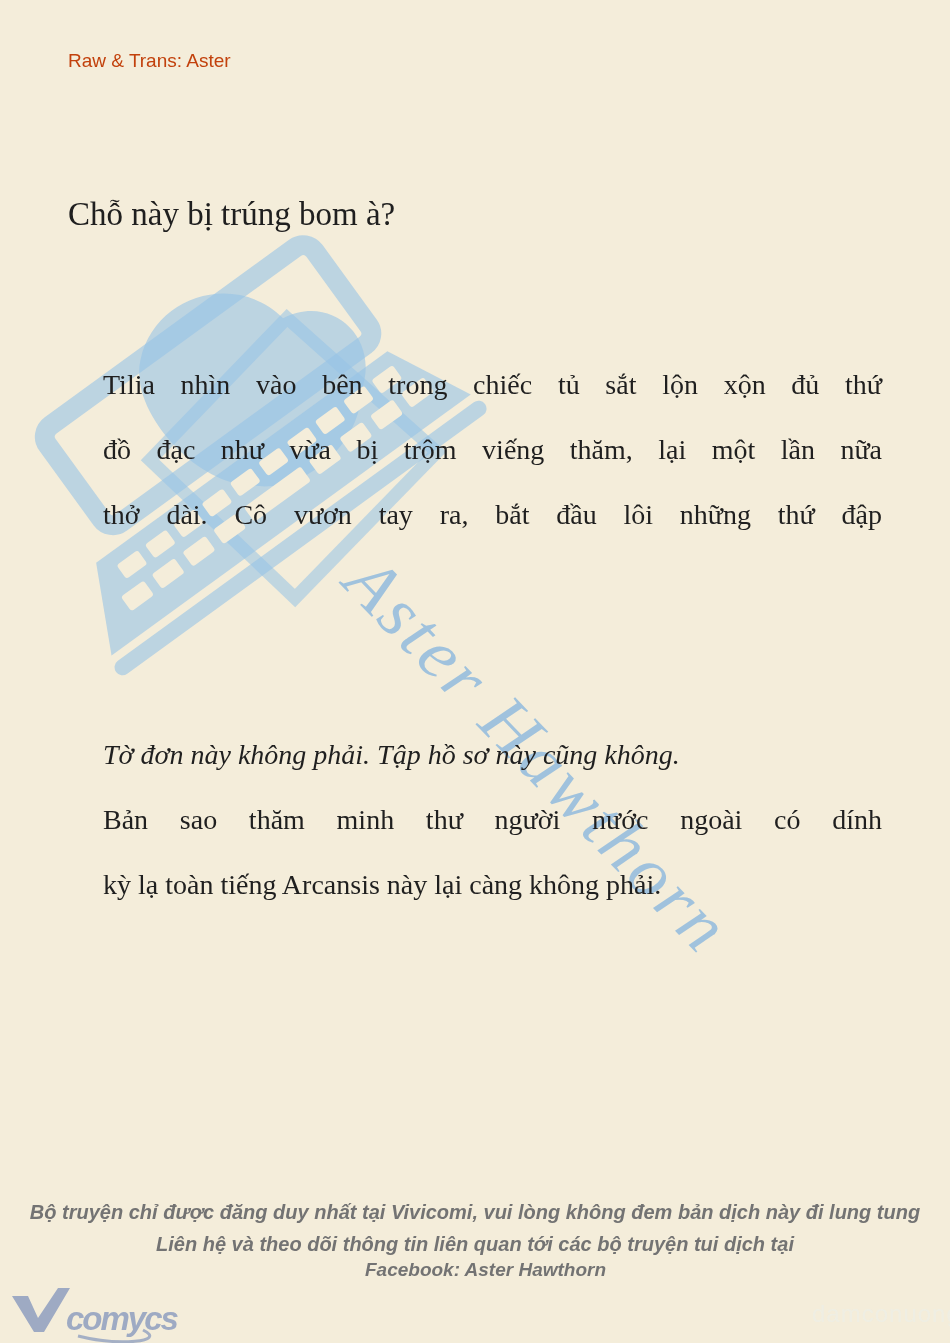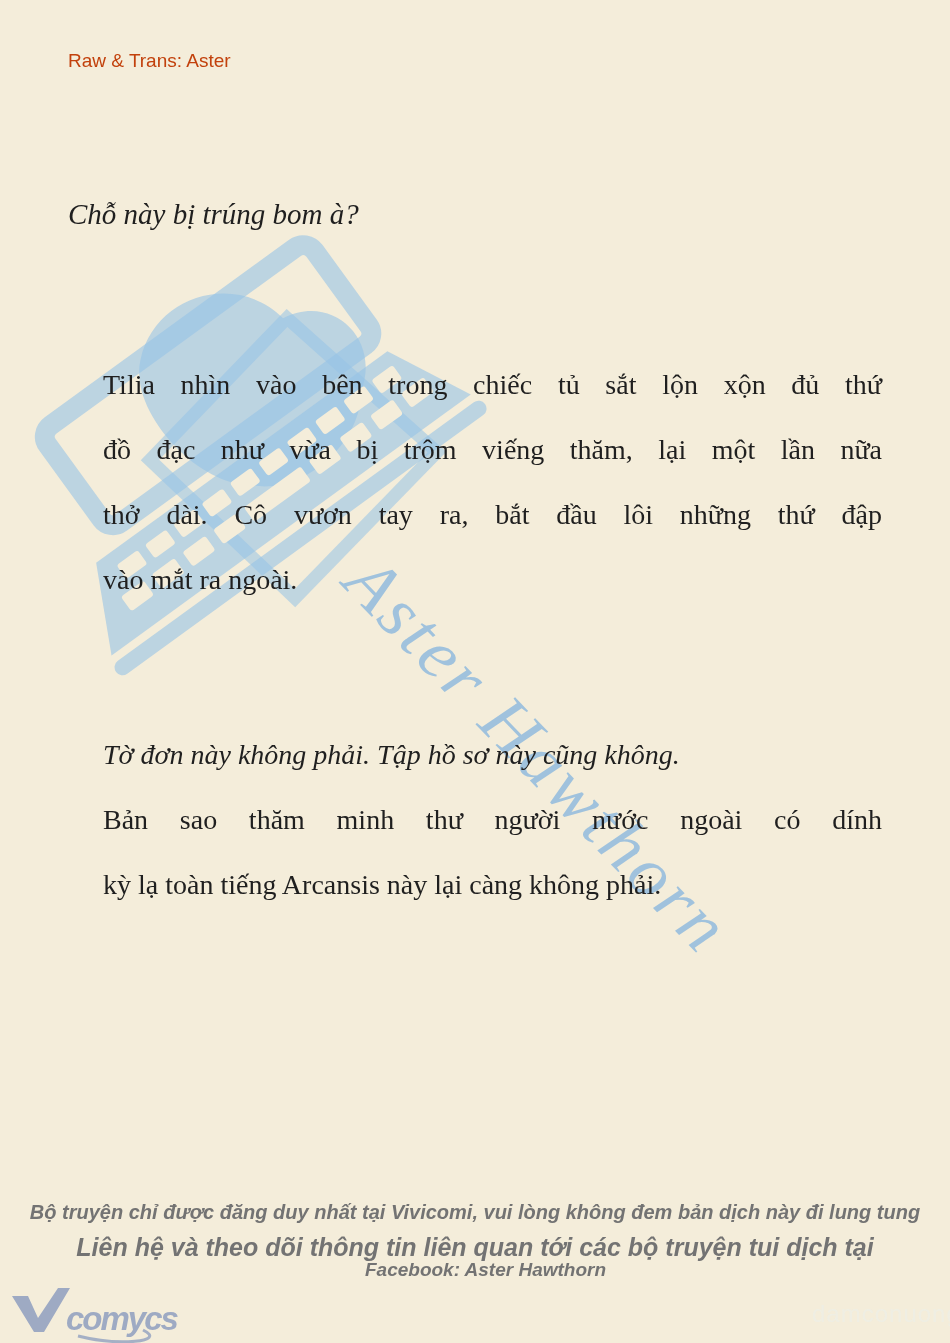--- a/index.html
+++ b/index.html
@@ -25,40 +25,40 @@
   }
   
   .content{position:absolute;inset:0;z-index:1;}
   .credit{
     position:absolute;left:68px;top:50px;
     font-family:"Liberation Sans","DejaVu Sans",sans-serif;
     font-size:19px;color:#c2410c;
   }
   .heading{
     position:absolute;left:68px;top:186px;width:814px;
-    font-style:italic;font-size:29px;line-height:56px;
+    font-size:33px;line-height:56px;
   }
   .textcol{position:absolute;left:68px;width:814px;}
   .p1{top:352px;}
   .p2intro{top:722px;font-style:italic;}
   .p2{top:787px;}
   .bodyline{
     height:65px;line-height:65px;
     font-size:28px;white-space:nowrap;margin-left:35px;
   }
   .jl{white-space:normal;text-align:justify;text-align-last:justify;}
   
   .footer-line{
     position:absolute;left:0;right:0;text-align:center;
     font-family:"Liberation Sans","DejaVu Sans",sans-serif;
     font-weight:bold;font-style:italic;
     color:#737373;
   }
   .f1{top:1201px;font-size:20px;}
-  .f2{top:1233px;font-size:25px;}
+  .f2{top:1233px;font-size:20px;}
   .f3{top:1259px;font-size:19px;padding-left:21px;}
   
   .vcomycs{position:absolute;left:8px;top:1286px;z-index:2;}
   .damconuong{
     position:absolute;left:812px;top:1300px;z-index:2;
     font-family:"Liberation Sans","DejaVu Sans",sans-serif;
     font-size:24px;color:rgba(238,238,228,0.95);
     letter-spacing:1px;
   }
 </style>
@@ -115,21 +115,20 @@
   <div class="content">
 
     <div class="credit">Raw &amp; Trans: Aster</div>
 
     <div class="heading">Chỗ này bị trúng bom à?</div>
 
     <div class="textcol p1">
       <div class="bodyline jl">Tilia nhìn vào bên trong chiếc tủ sắt lộn xộn đủ thứ</div>
       <div class="bodyline jl">đồ đạc như vừa bị trộm viếng thăm, lại một lần nữa</div>
       <div class="bodyline jl">thở dài. Cô vươn tay ra, bắt đầu lôi những thứ đập</div>
-      <div class="bodyline">vào mắt ra ngoài.</div>
     </div>
 
     <div class="textcol p2intro">
       <div class="bodyline">Tờ đơn này không phải. Tập hồ sơ này cũng không.</div>
     </div>
 
     <div class="textcol p2">
       <div class="bodyline jl">Bản sao thăm minh thư người nước ngoài có dính</div>
       <div class="bodyline">kỳ lạ toàn tiếng Arcansis này lại càng không phải.</div>
     </div>

